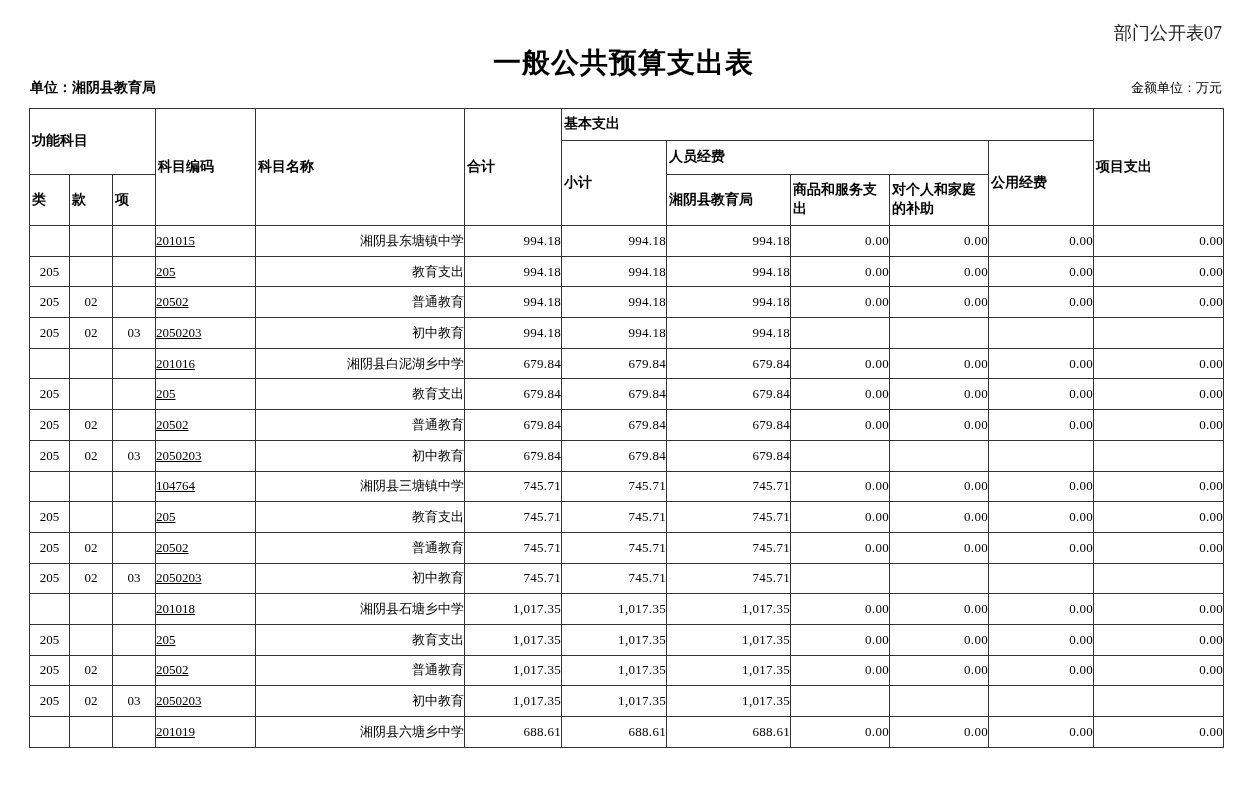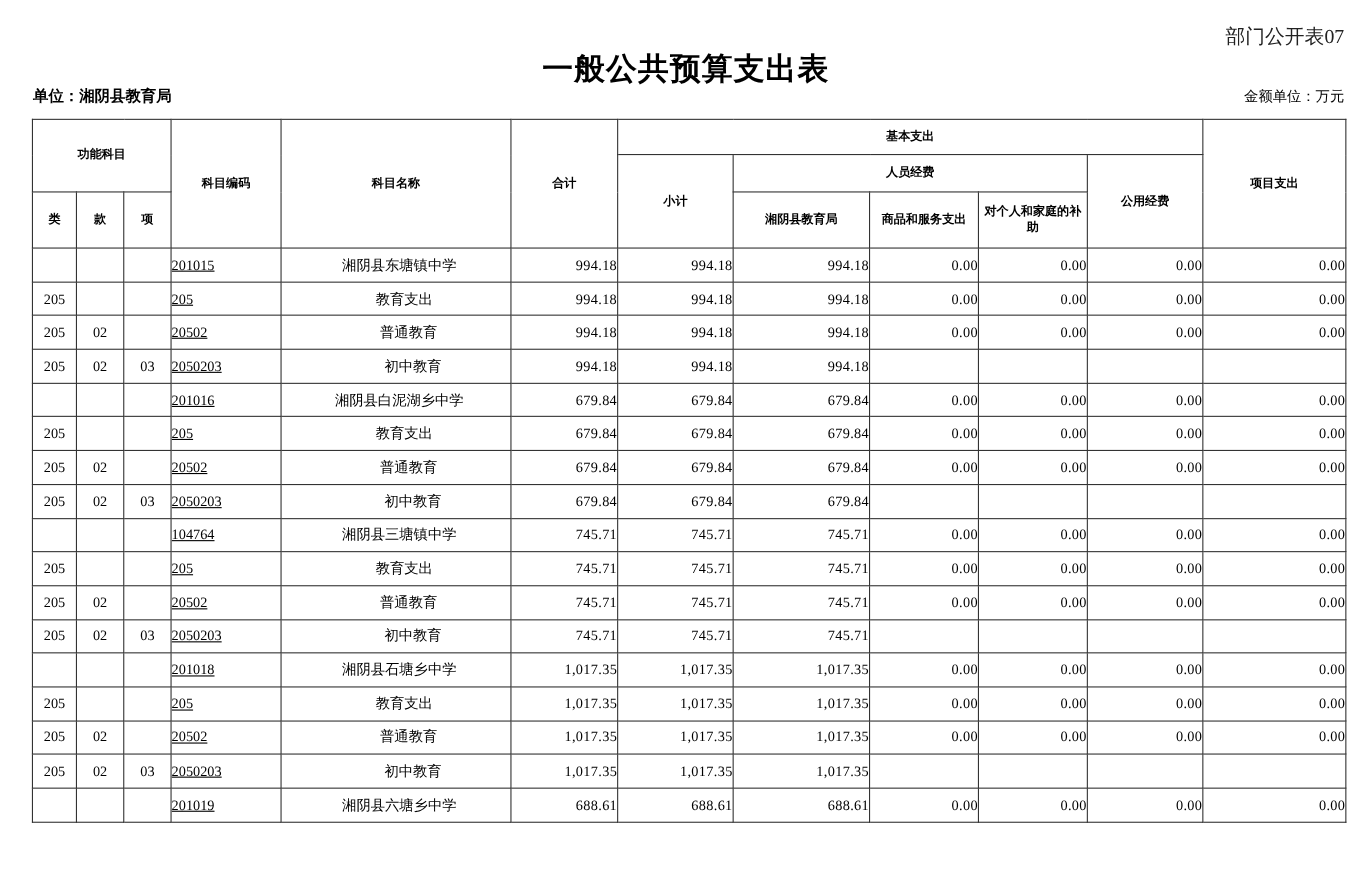--- a/index.html
+++ b/index.html
@@ -54,40 +54,40 @@
     border-collapse: collapse;
     table-layout: fixed;
     width: 1194px;
   }
   table.budget th, table.budget td {
     border: 1px solid #333;
     overflow: hidden;
     white-space: nowrap;
   }
   table.budget th {
-    font-size: 11px;
+    font-size: 14px;
     font-weight: bold;
-    text-align: center;
+    text-align: left;
     vertical-align: middle;
     white-space: normal;
     padding: 1px 2px;
     line-height: 1.35;
   }
   table.budget td {
     font-size: 13px;
     vertical-align: middle;
     padding: 0;
   }
   tr.hrow1 { height: 32px; }
   tr.hrow2 { height: 34px; }
   tr.hrow3 { height: 51px; }
   tbody tr { height: 30.7px; }
   td.center { text-align: center; }
   td.code   { text-align: left; padding-left: 13px; text-decoration: underline; }
-  td.name   { text-align: center; }
+  td.name   { text-align: right; }
   td.name.indent-0 { padding-left: 6px; }
   td.name.indent-1 { padding-left: 15px; }
   td.name.indent-2 { padding-left: 23px; }
   td.name.indent-3 { padding-left: 31px; }
   td.num    { text-align: right; padding-right: 8px; letter-spacing: 0.3px; }
 </style>
 </head>
 <body>
 
 <div class="corner-label">部门公开表07</div>

